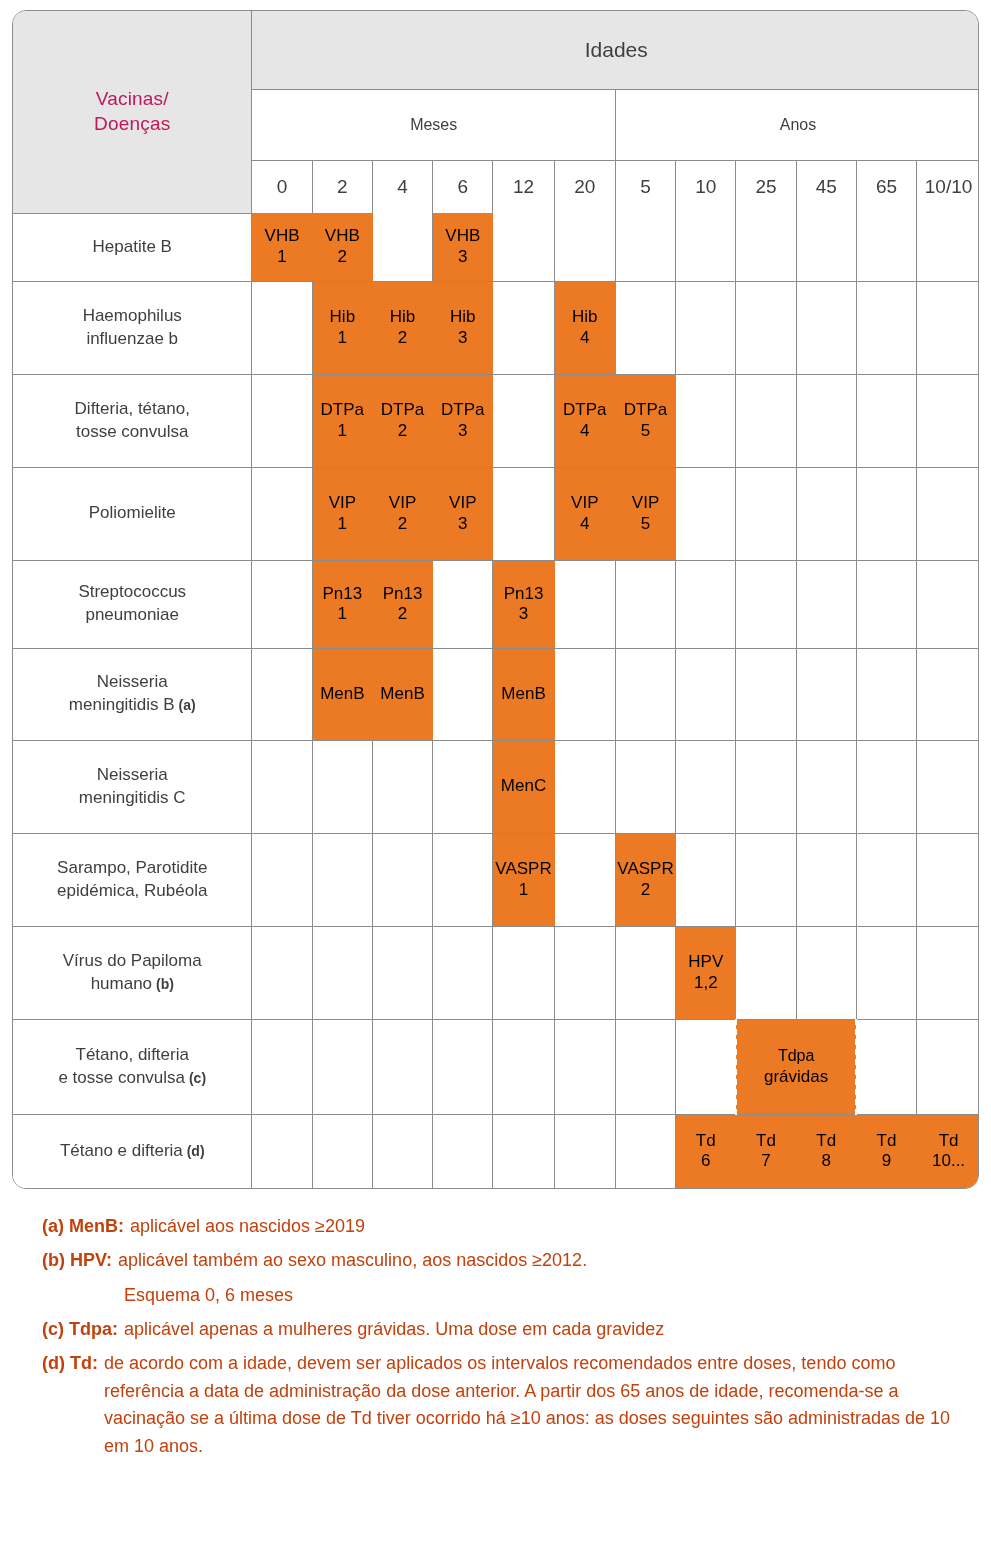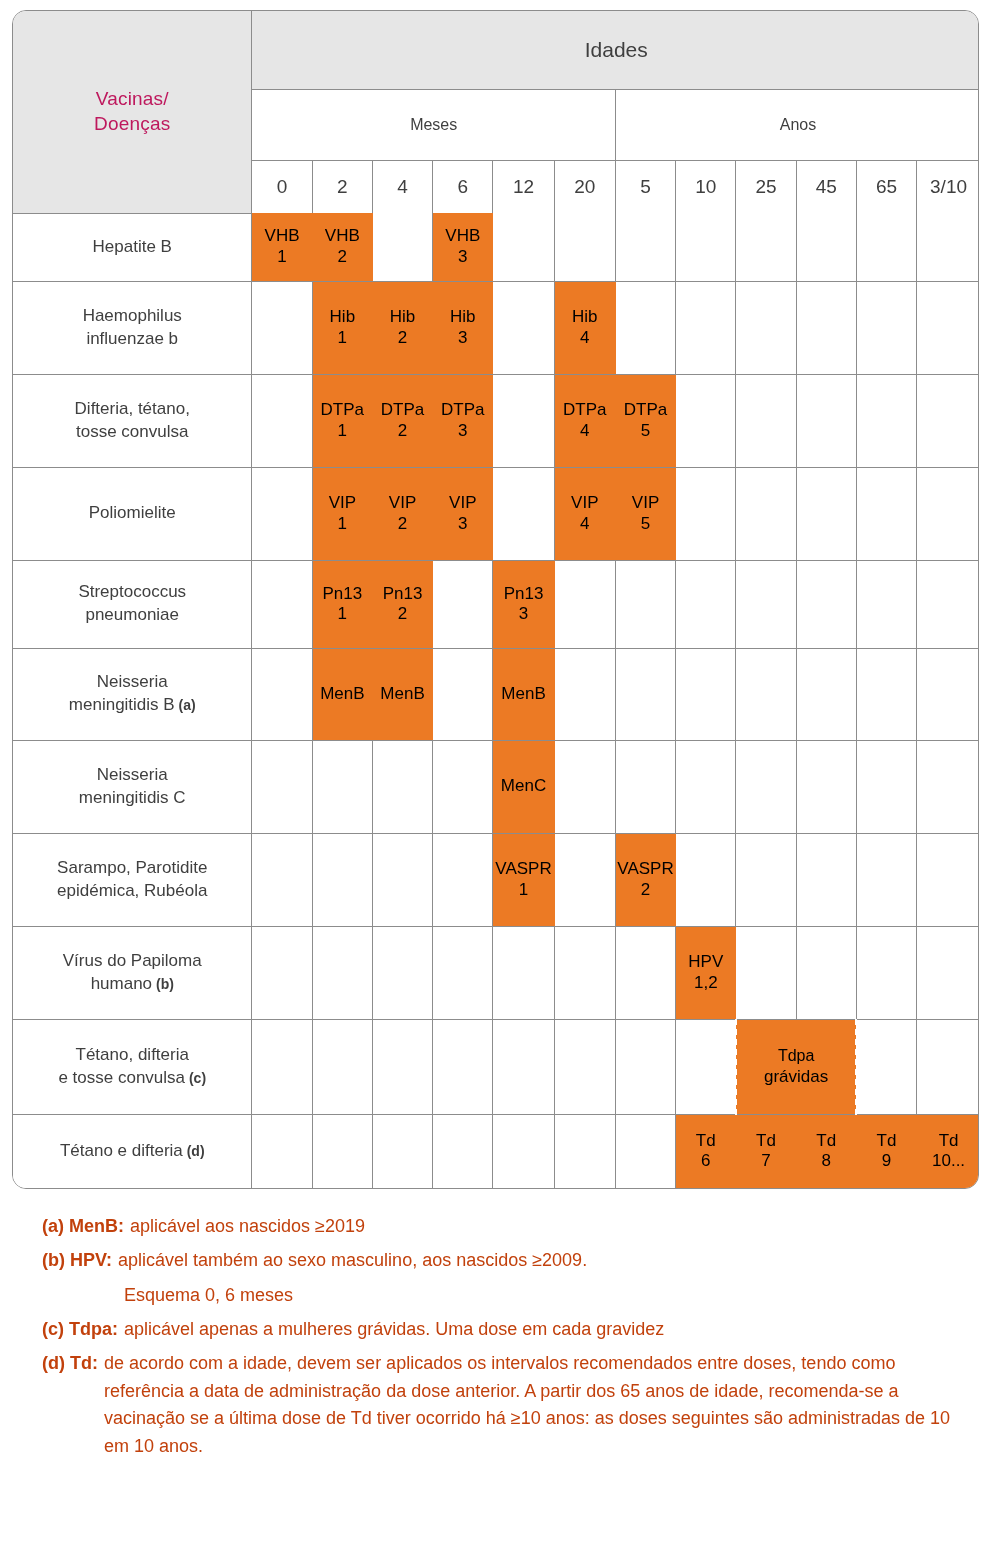--- a/index.html
+++ b/index.html
@@ -175,21 +175,21 @@
           <td class="cell-age">2</td>
           <td class="cell-age">4</td>
           <td class="cell-age">6</td>
           <td class="cell-age">12</td>
           <td class="cell-age">20</td>
           <td class="cell-age">5</td>
           <td class="cell-age">10</td>
           <td class="cell-age">25</td>
           <td class="cell-age">45</td>
           <td class="cell-age">65</td>
-          <td class="cell-age">3/10</td>
+          <td class="cell-age">10/10</td>
         </tr>
       </thead>
       <tbody id="sched-body">
           <tr style="height: 68px;">
             <td class="rowlabel">
               <div>Hepatite B</div>
             </td>
             <td class="dose"><span>VHB</span><span class="num">1</span></td>
             <td class="dose"><span>VHB</span><span class="num">2</span></td>
             <td class="empty"></td>
@@ -384,21 +384,21 @@
     </table>
   </div>
 
   <div class="notes" id="footnotes">
       <div class="note-block">
         <span class="note-key">(a) MenB:</span>
         <span class="note-body"><span>aplicável aos nascidos ≥2019</span></span>
       </div>
       <div class="note-block">
         <span class="note-key">(b) HPV:</span>
-        <span class="note-body"><span>aplicável também ao sexo masculino, aos nascidos ≥2009.</span></span>
+        <span class="note-body"><span>aplicável também ao sexo masculino, aos nascidos ≥2012.</span></span>
       </div>
       <div class="note-cont">Esquema 0, 6 meses</div>
       <div class="note-block">
         <span class="note-key">(c) Tdpa:</span>
         <span class="note-body"><span>aplicável apenas a mulheres grávidas. Uma dose em cada gravidez</span></span>
       </div>
       <div class="note-block">
         <span class="note-key">(d) Td:</span>
         <span class="note-body"><span>de acordo com a idade, devem ser aplicados os intervalos recomendados entre doses, tendo como referência a data de administração da dose anterior. A partir dos 65 anos de idade, recomenda-se a vacinação se a última dose de Td tiver ocorrido há ≥10 anos: as doses seguintes são administradas de 10 em 10 anos.</span></span>
       </div>

